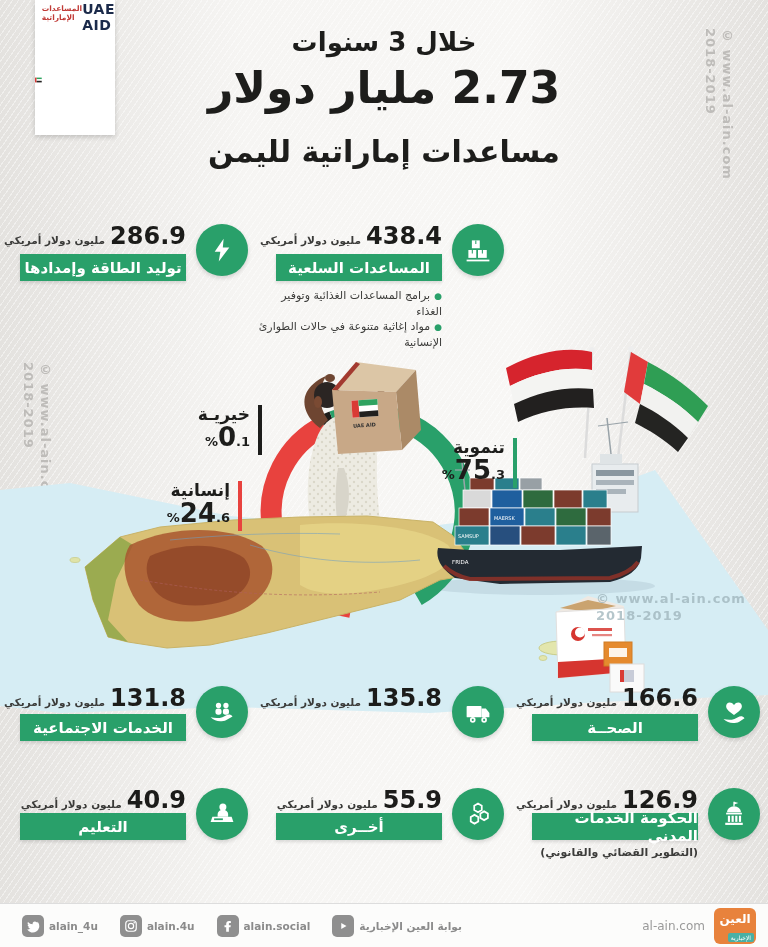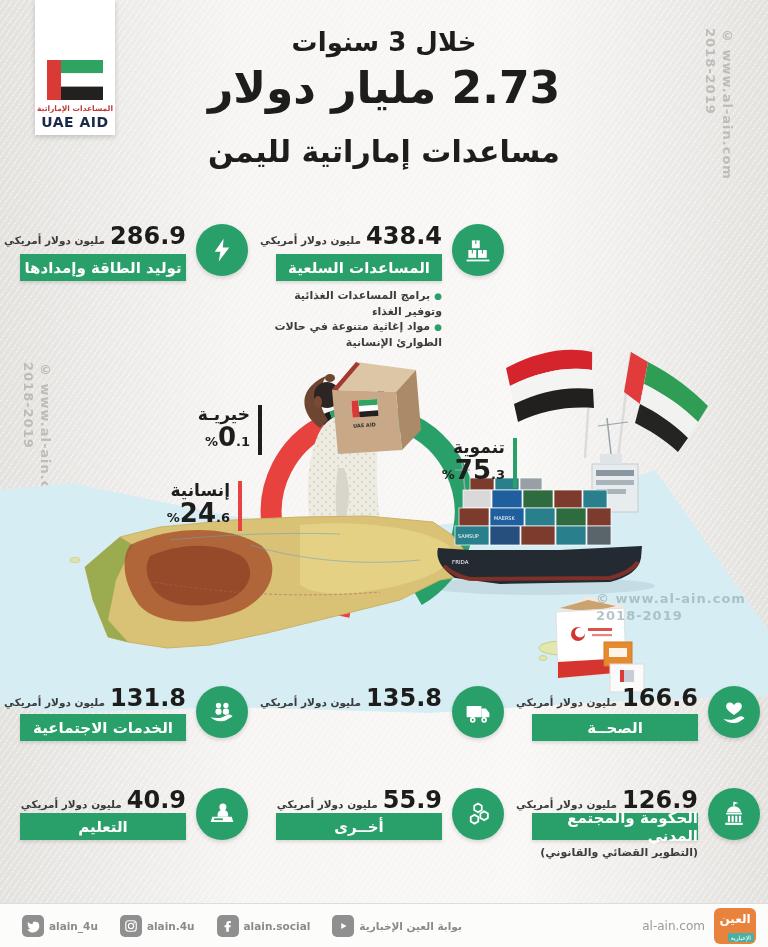--- a/index.html
+++ b/index.html
@@ -5,21 +5,21 @@
   html,body{margin:0;padding:0;background:#777;}
   .canvas{
     position:relative;width:768px;height:947px;margin:0 auto;overflow:hidden;
     font-family:"DejaVu Sans",sans-serif;color:#1d1d1b;
     background:
       repeating-linear-gradient(125deg, rgba(255,255,255,.45) 0 1px, rgba(0,0,0,0) 1px 5px),
       linear-gradient(90deg,#e4e2df 0%,#f6f5f3 32%,#f8f7f5 68%,#e4e2df 100%);
   }
   
   .uae-logo{position:absolute;left:35px;top:0;width:80px;height:135px;background:#fff;
-    box-shadow:0 2px 5px rgba(0,0,0,.18);display:flex;flex-direction:column;align-items:center;}
+    box-shadow:0 2px 5px rgba(0,0,0,.18);display:flex;flex-direction:row;}
   .uae-logo svg{margin-top:60px;}
   .uae-logo .ar{font-size:7.5px;font-weight:bold;color:#c03a36;margin-top:4px;}
   .uae-logo .en{font-size:14px;font-weight:bold;color:#1b2a4a;letter-spacing:.5px;margin-top:1px;}
   
   .h-line{position:absolute;left:0;width:768px;text-align:center;direction:rtl;font-weight:bold;}
   .h1{top:27px;font-size:26px;}
   .h2{top:62px;font-size:44px;font-weight:800;}
   .h3{top:134px;font-size:30px;}
   
   .wm{color:#b7b5b2;font-weight:bold;font-size:13px;letter-spacing:1px;line-height:17px;opacity:.85;}
@@ -32,21 +32,21 @@
   .stat .circle{position:absolute;right:8px;top:2px;width:52px;height:52px;border-radius:50%;
     background:#29a06a;display:flex;align-items:center;justify-content:center;box-shadow:0 2px 4px rgba(0,0,0,.15);}
   .stat .vline{position:absolute;right:70px;top:0;direction:rtl;white-space:nowrap;text-align:center;}
   .stat .val{font-size:24px;font-weight:800;color:#1c1c1a;}
   .stat .unit{font-size:10.5px;font-weight:bold;color:#3a3a38;margin-right:5px;}
   .stat .bar{position:absolute;right:70px;left:20px;height:27px;background:#29a06a;color:#fff;
     display:flex;align-items:center;justify-content:center;direction:rtl;font-size:15px;font-weight:bold;
     box-shadow:0 2px 3px rgba(0,0,0,.12);}
   .row-top .bar{top:32px;} .row-mid .bar{top:30px;} .row-bot .bar{top:27px;}
   .bullets{position:absolute;right:70px;top:66px;width:186px;direction:rtl;text-align:right;
-    font-size:11px;font-weight:700;color:#3c3c3a;line-height:15px;}
+    font-size:11px;font-weight:400;color:#3c3c3a;line-height:15px;}
   .bullets .dot{color:#29a06a;font-size:9px;margin-left:4px;}
   .stat .note{position:absolute;right:70px;top:60px;direction:rtl;font-size:11px;font-weight:600;color:#3c3c3a;}
   
   .dlabel{position:absolute;width:100px;text-align:right;direction:rtl;padding-right:8px;z-index:5;}
   .dlabel .nm{font-size:17px;font-weight:800;line-height:19px;}
   .dlabel .pct{direction:ltr;unicode-bidi:isolate;font-weight:800;line-height:26px;}
   .dlabel .sign{font-size:13px;} .dlabel .int{font-size:26px;} .dlabel .dec{font-size:13px;}
   .bar-black{border-right:4px solid #1d1d1b;} .bar-red{border-right:4px solid #e8423e;}
   .bar-green{border-right:4px solid #29a06a;}
   
@@ -323,21 +323,21 @@
         <path d="M8 14 A8 7 0 0 1 24 14 Z"></path>
         <rect x="7" y="14.5" width="18" height="2"></rect>
         <rect x="9" y="18" width="2.5" height="7"></rect>
           <rect x="13.2" y="18" width="2.5" height="7"></rect>
           <rect x="17.4" y="18" width="2.5" height="7"></rect>
           <rect x="21.6" y="18" width="2.5" height="7"></rect>
         <rect x="6" y="26" width="20" height="2.5"></rect>
       </svg>
     </div>
     <div class="vline"><span class="val">126.9</span><span class="unit">مليون دولار أمريكي</span></div>
-    <div class="bar">الحكومة والمجتمع المدني</div>
+    <div class="bar">الحكومة الخدمات المدني</div>
     <div class="note">(التطوير القضائي والقانوني)</div>
   </div>
 
   <div class="stat row-bot" style="left:256px;top:786px;">
     <div class="circle">
       <svg width="28" height="28" viewBox="0 0 32 32" fill="none" stroke="#fff" stroke-width="2">
         <path d="M16 4 L20.3 6.5 L20.3 11.5 L16 14 L11.7 11.5 L11.7 6.5 Z"></path>
         <path d="M23 13 L27.3 15.5 L27.3 20.5 L23 23 L18.7 20.5 L18.7 15.5 Z"></path>
         <path d="M12 17 L16.3 19.5 L16.3 24.5 L12 27 L7.7 24.5 L7.7 19.5 Z"></path>
       </svg>

